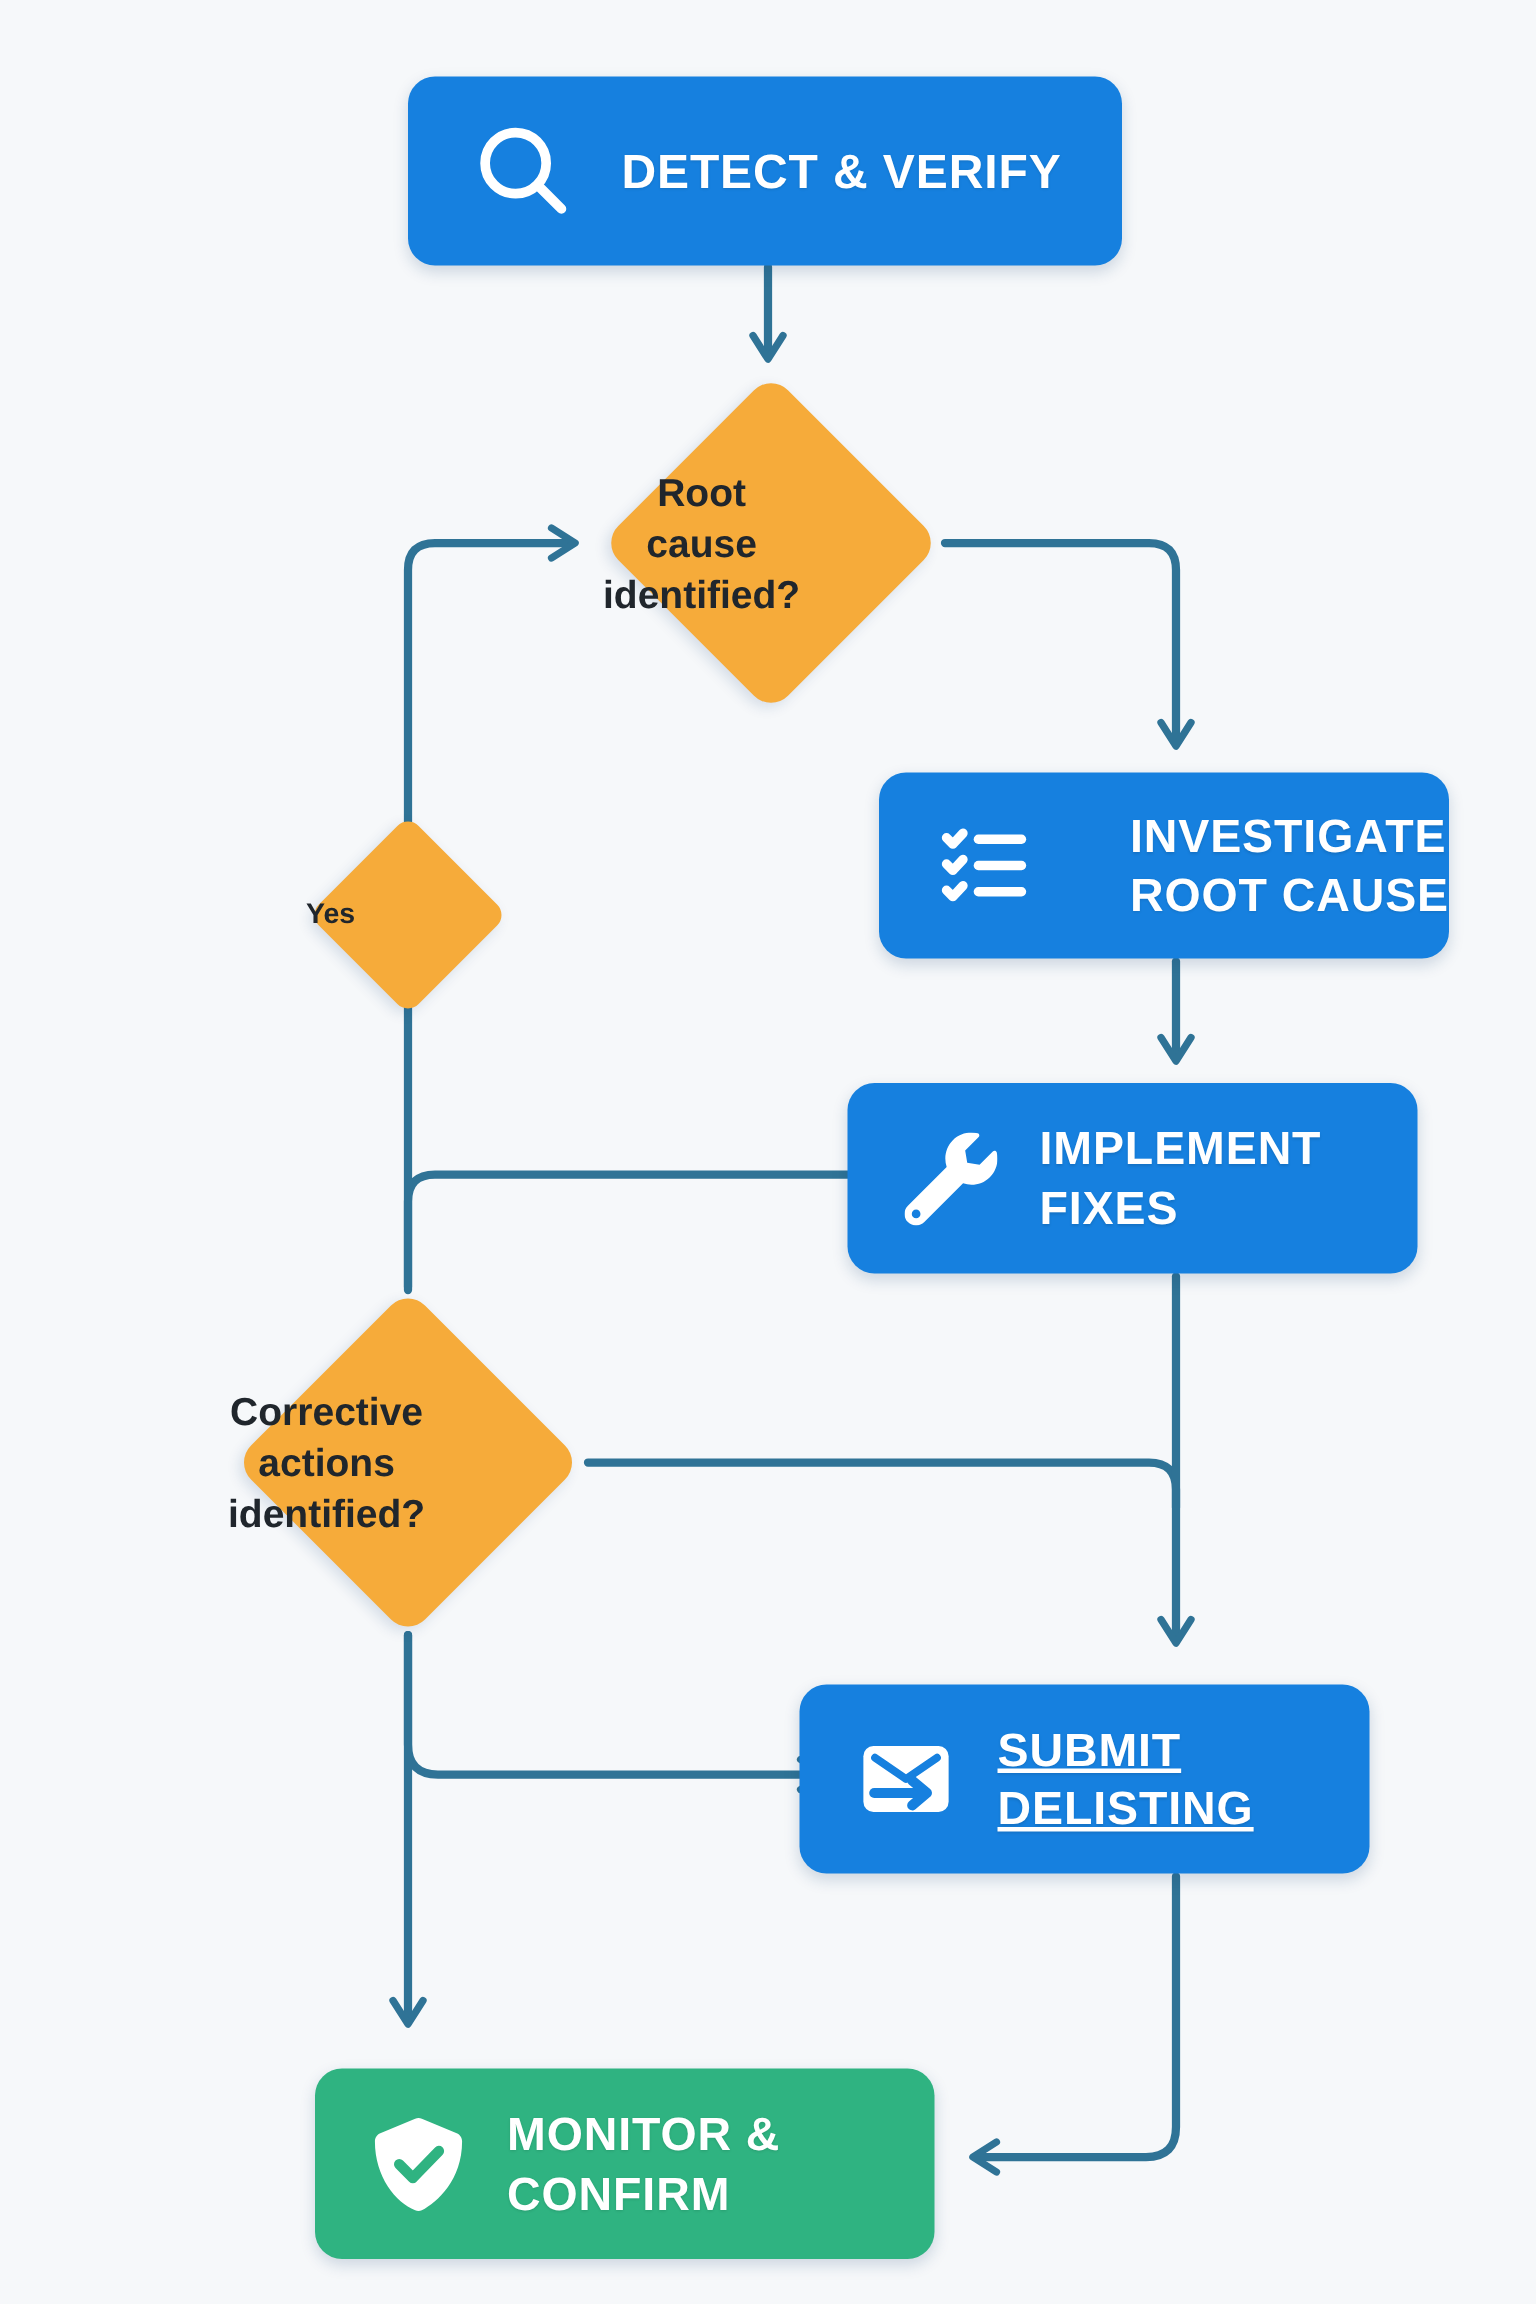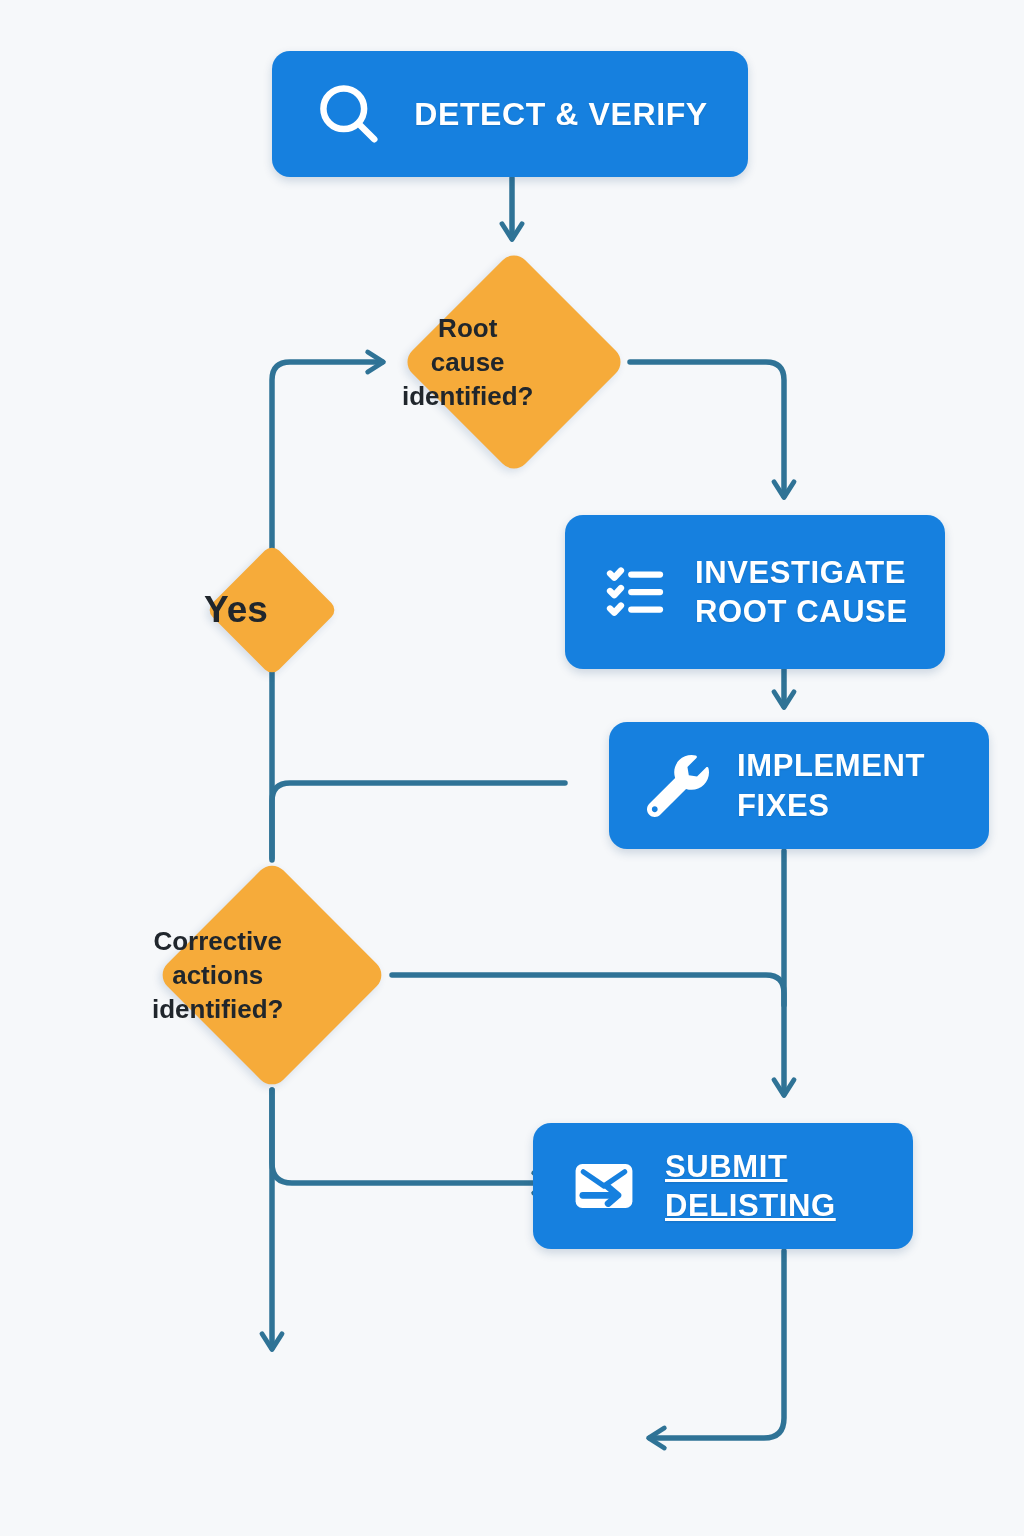--- a/index.html
+++ b/index.html
@@ -19,22 +19,22 @@
   }
   .box.process{background:#1680df;}
   .box.terminal{background:#2fb381;}
   .box .label{
     font-weight:bold;font-size:31px;line-height:1.27;
     letter-spacing:.6px;white-space:pre-line;
     text-shadow:0 1px 2px rgba(0,0,0,.12);
   }
   #detect-box{left:272px;top:51px;width:476px;height:126px;justify-content:center;padding-left:0;}
   #detect-box .label{font-size:32px;}
-  #investigate-box{left:565px;top:515px;width:380px;height:154px;}
-  #implement-box{left:565px;top:722px;width:380px;height:127px;margin-left:44px;}
+  #investigate-box{left:586px;top:515px;width:380px;height:124px;justify-content:space-between;}
+  #implement-box{left:565px;top:722px;width:380px;height:127px;}
   #submit-box{left:533px;top:1123px;width:380px;height:126px;text-decoration:underline;}
   #monitor-box{left:210px;top:1379px;width:413px;height:127px;}
 
   .icon{flex:0 0 auto;display:flex;align-items:center;justify-content:center;}
 
   
   .diamond-wrap{position:absolute;display:flex;align-items:center;justify-content:flex-start;}
   .diamond-shape{
     position:absolute;background:#f6ab3a;border-radius:16px;
     transform:rotate(45deg);
@@ -43,21 +43,21 @@
   .diamond-label{
     position:relative;font-size:26px;font-weight:600;color:#20262c;
     text-align:center;line-height:1.32;white-space:pre-line;
   }
   #root-diamond{left:402px;top:250px;width:224px;height:224px;}
   #root-diamond .diamond-shape{width:160px;height:160px;left:32px;top:32px;}
   #corrective-diamond{left:152px;top:855px;width:240px;height:240px;}
   #corrective-diamond .diamond-shape{width:164px;height:164px;left:38px;top:38px;}
   #yes-diamond{left:204px;top:542px;width:136px;height:136px;}
   #yes-diamond .diamond-shape{width:94px;height:94px;left:21px;top:21px;border-radius:10px;}
-  #yes-diamond .diamond-label{font-size:37px;}
+  #yes-diamond .diamond-label{font-size:19px;}
 </style>
 </head>
 <body>
 
 <div class="canvas">
 
   <svg class="connectors" viewBox="0 0 1024 1536" fill="none">
     <defs>
       <marker id="arr" viewBox="0 0 20 20" refX="14" refY="10" markerWidth="5.2" markerHeight="5.2" orient="auto-start-reverse">
         <path d="M4,3 L15,10 L4,17" fill="none" stroke="#2f7396" stroke-width="3.4" stroke-linecap="round" stroke-linejoin="round"></path>
@@ -137,14 +137,24 @@
         <rect x="1" y="3.5" width="22" height="17" rx="2.6" fill="#ffffff"></rect>
         <polyline points="4,6.5 12,12 20,6.5" fill="none" stroke="#1680df" stroke-width="2" stroke-linecap="round" stroke-linejoin="round"></polyline>
         <line x1="3.8" y1="15.6" x2="15.6" y2="15.6" stroke="#1680df" stroke-width="2.6" stroke-linecap="round"></line>
         <polyline points="13.6,12.4 17.4,15.6 13.6,18.8" fill="none" stroke="#1680df" stroke-width="2.6" stroke-linecap="round" stroke-linejoin="round"></polyline>
       </svg>
     </span>
     <span class="label">SUBMIT
 DELISTING</span>
   </div>
 
+  <div class="box terminal" id="monitor-box">
+    <span class="icon">
+      <svg width="62" height="66" viewBox="0 0 512 512">
+        <path fill="#ffffff" d="M466.5 83.7l-192-80a48.15 48.15 0 0 0-36.9 0l-192 80C27.7 91.1 16 108.6 16 128c0 198.5 114.5 335.7 221.5 380.3 11.8 4.9 25.1 4.9 36.9 0C360.1 463.6 496 340.3 496 128c0-19.4-11.7-36.9-29.5-44.3z"></path>
+        <polyline points="150,255 225,330 368,182" fill="none" stroke="#2fb381" stroke-width="58" stroke-linecap="round" stroke-linejoin="round"></polyline>
+      </svg>
+    </span>
+    <span class="label">MONITOR &amp;
+CONFIRM</span>
+  </div>
 
 </div>
 
 </body></html>

